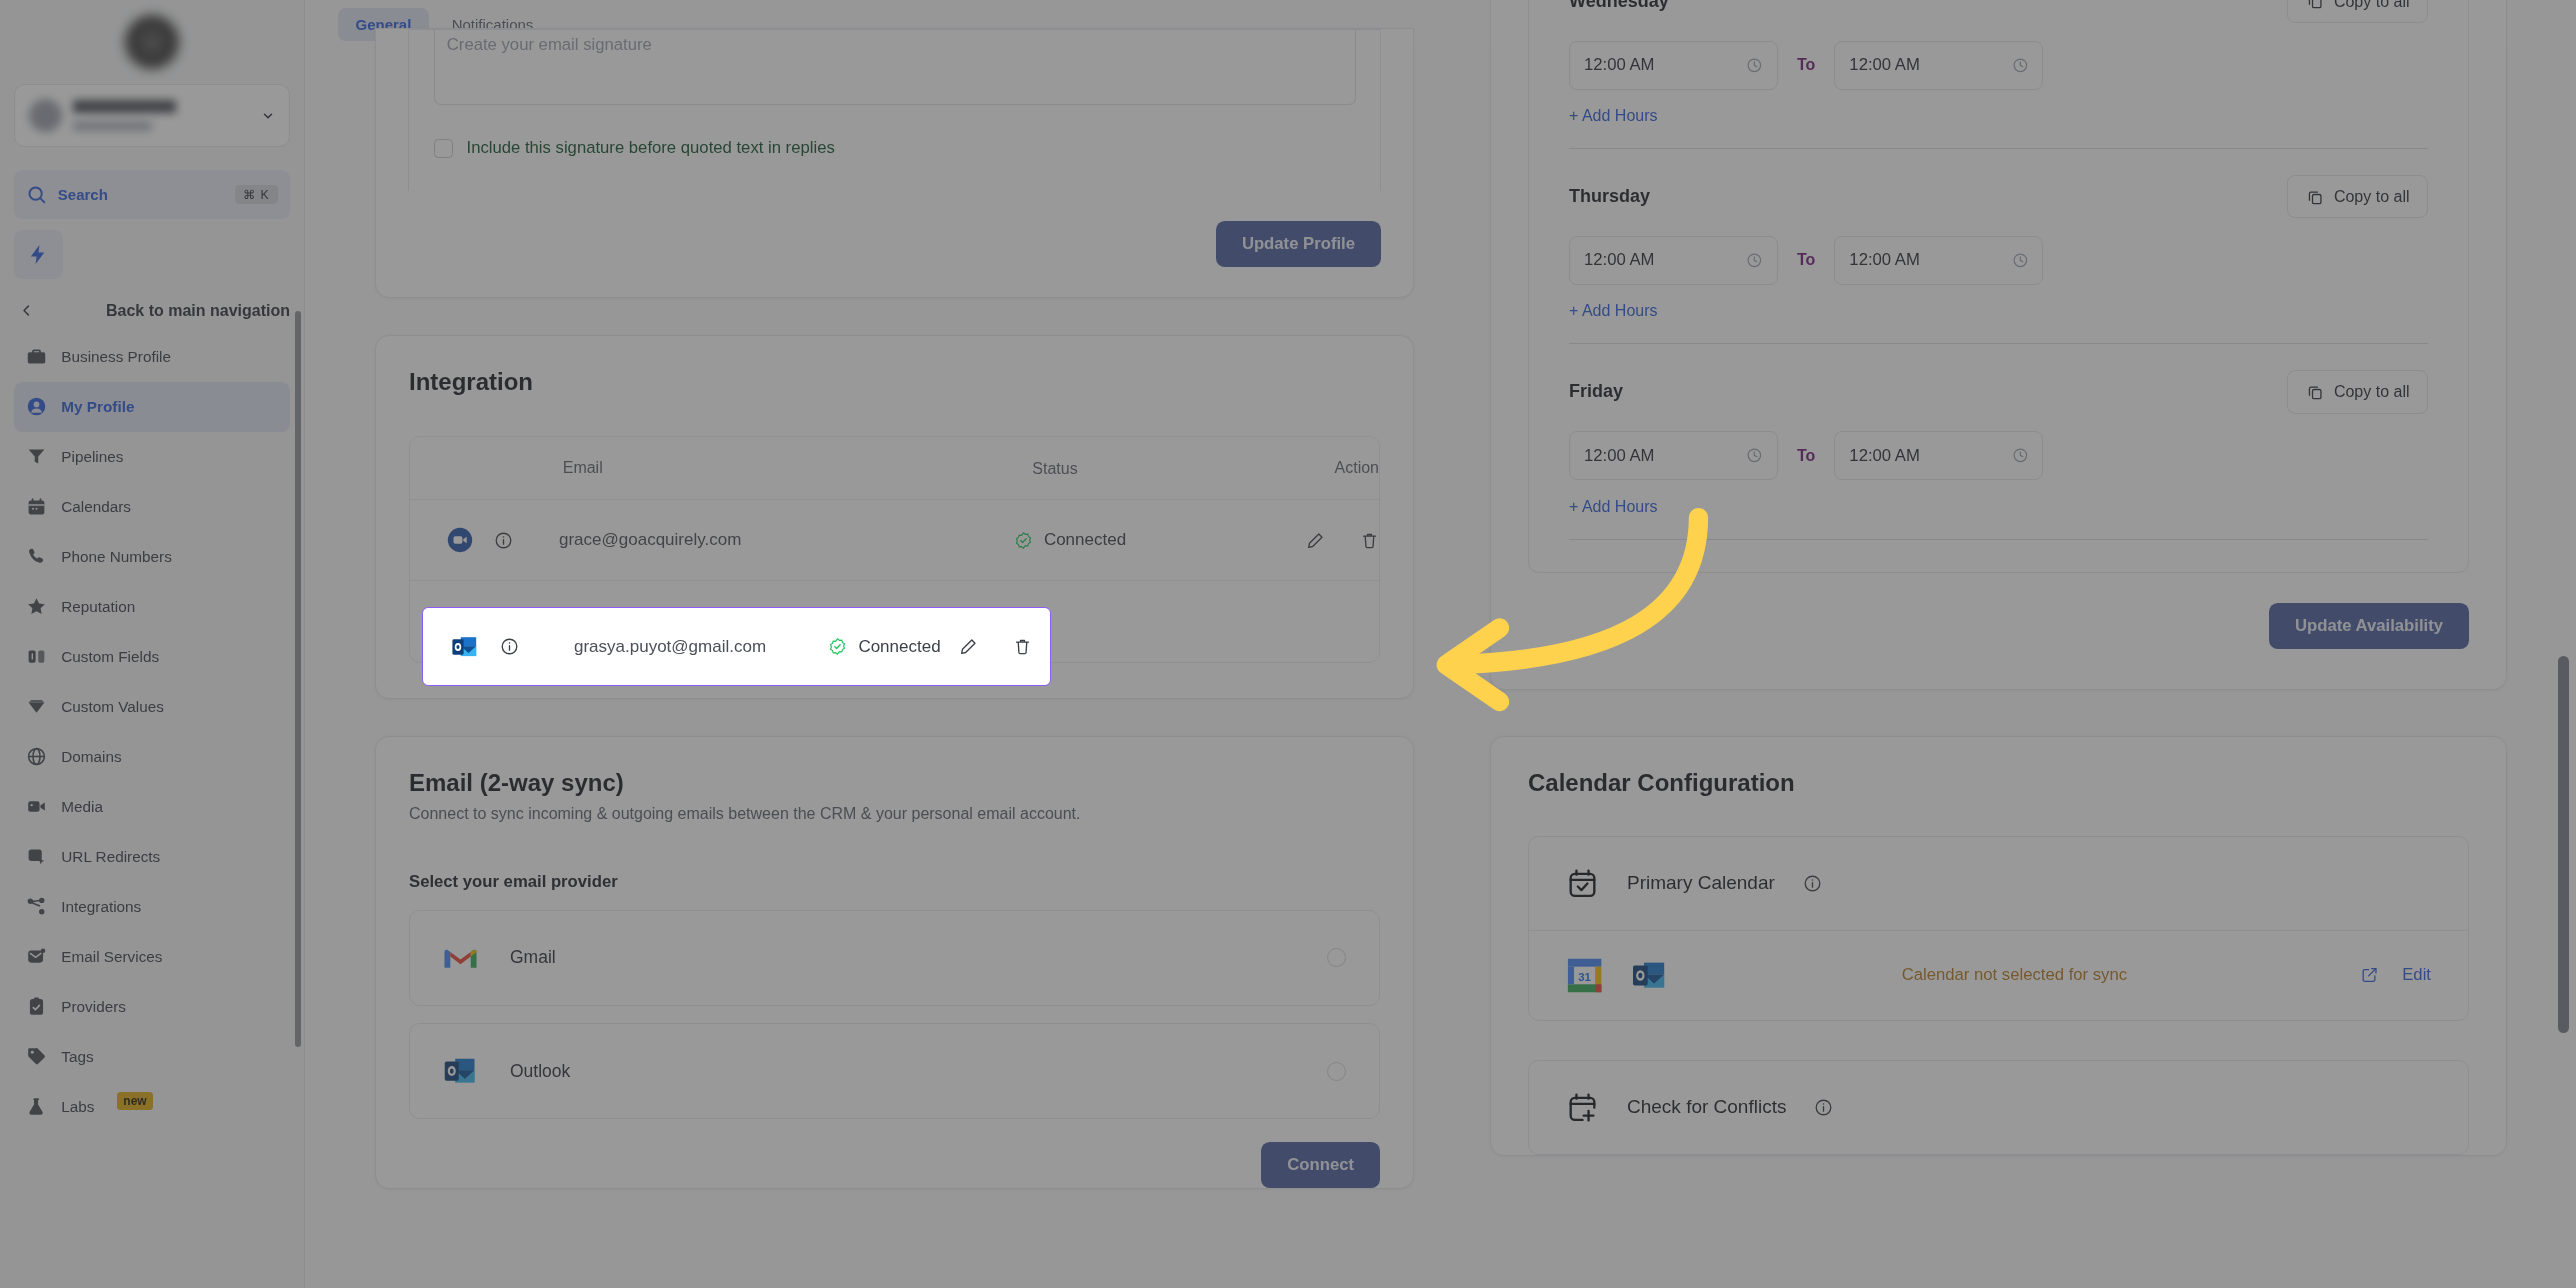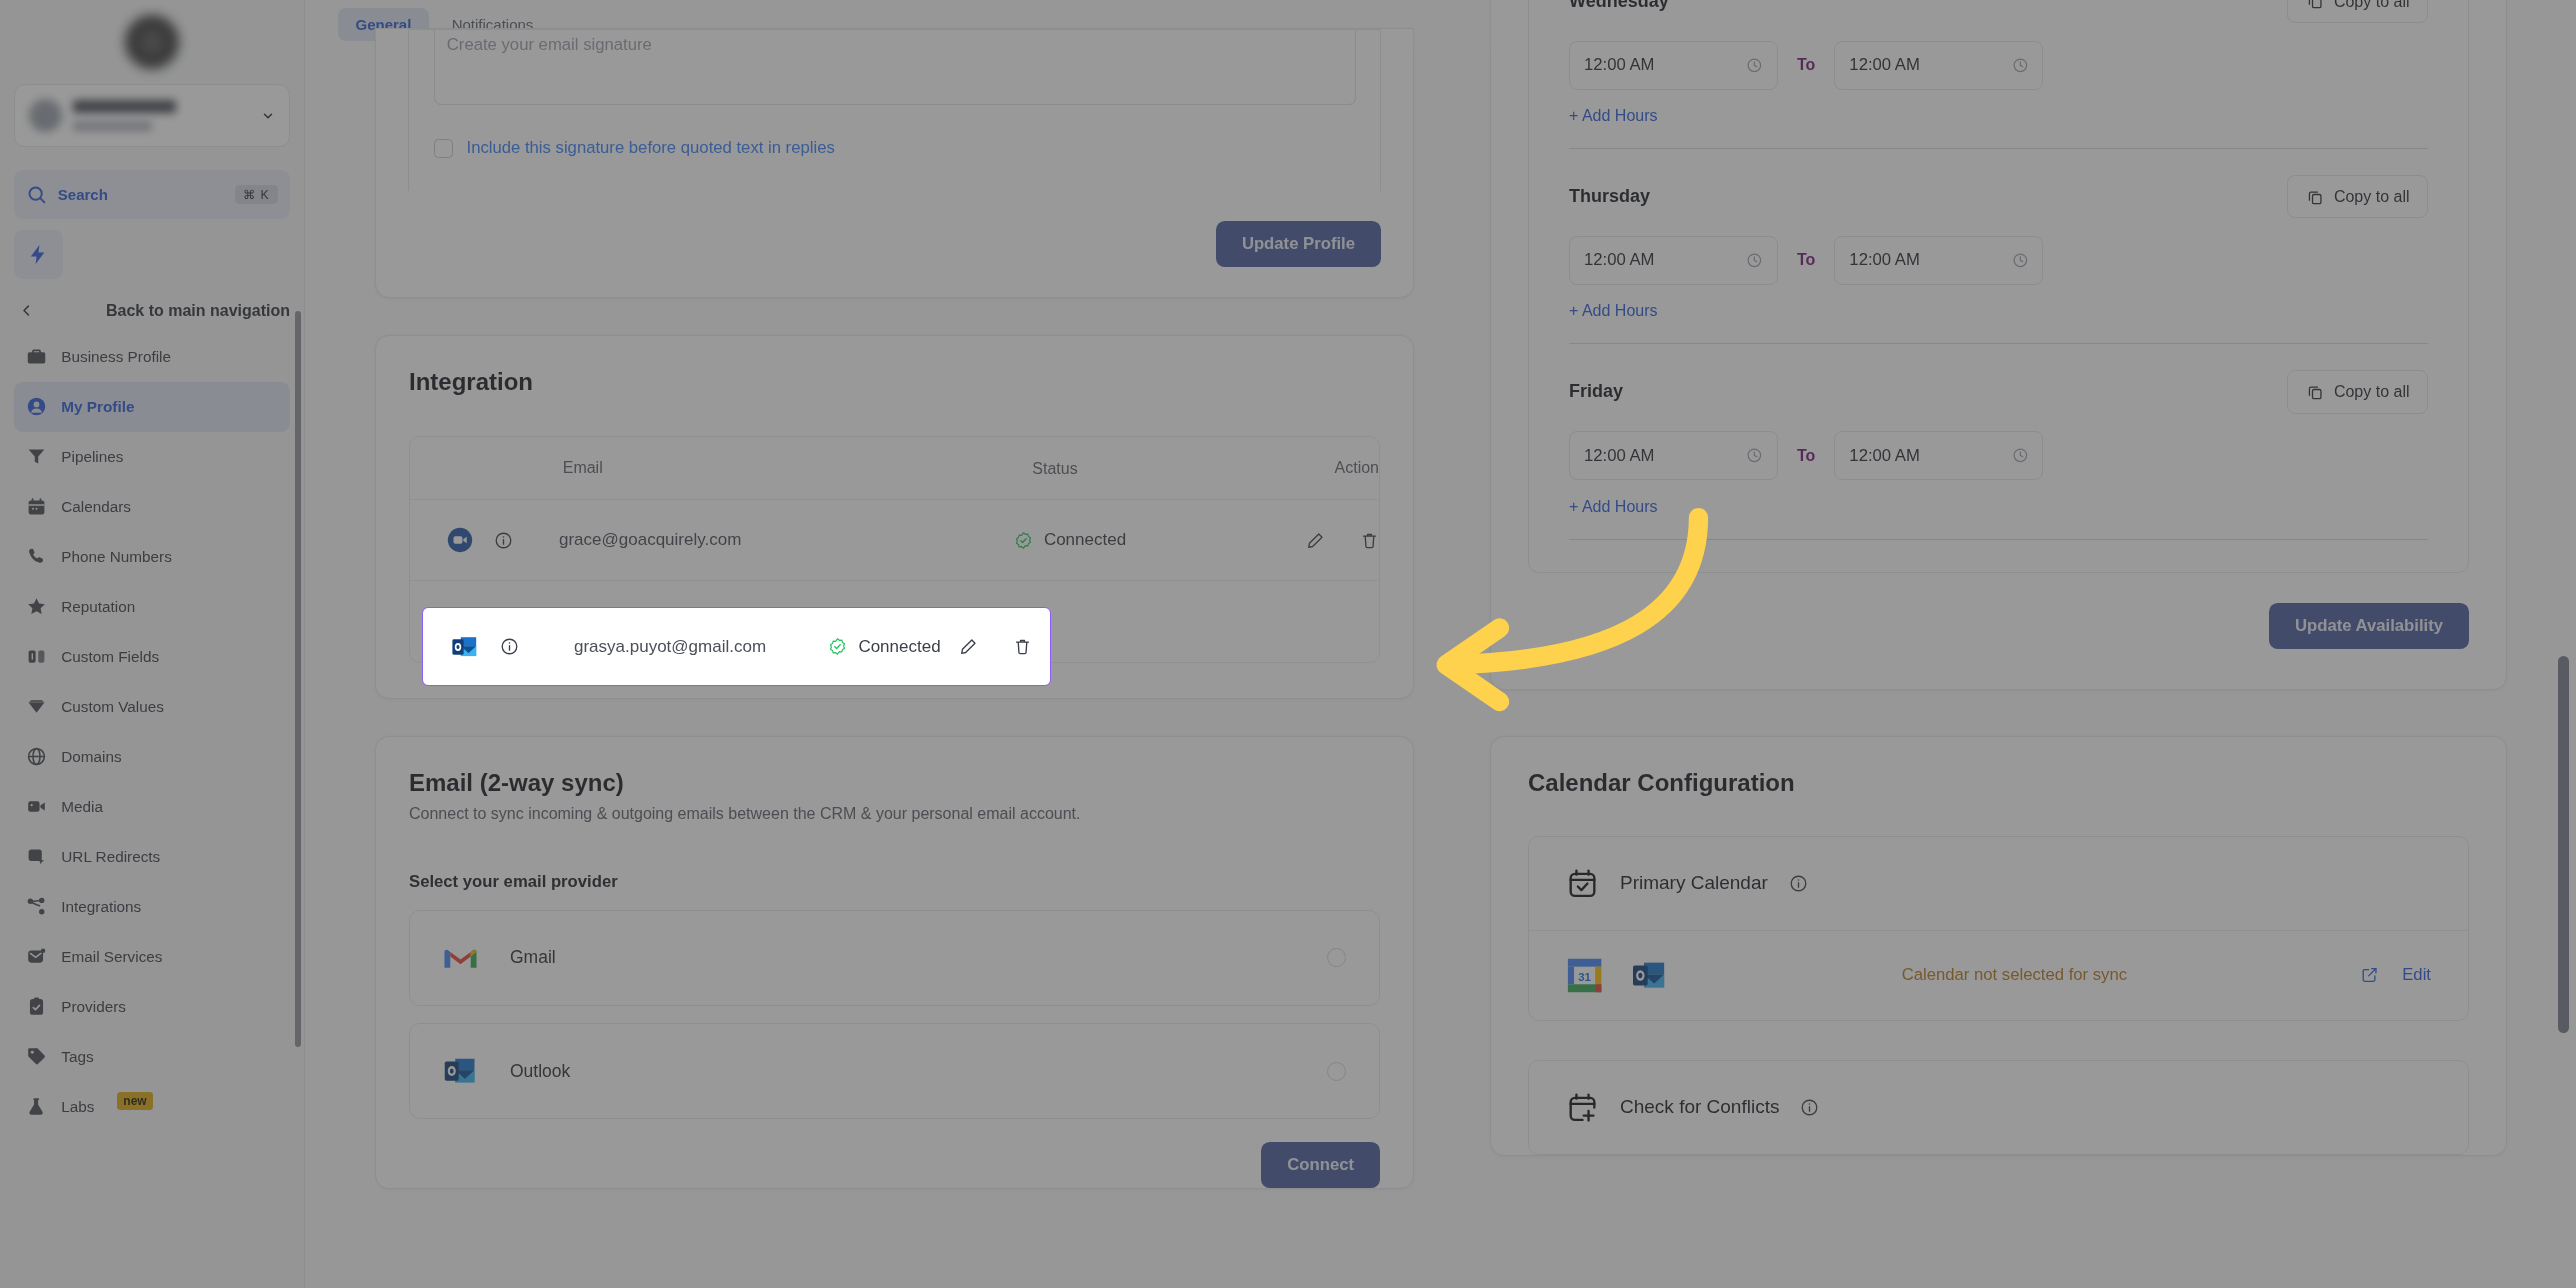--- a/index.html
+++ b/index.html
@@ -99,21 +99,21 @@
 
   
   #sig-card { position: relative; padding: 0 32px 30px; border-radius: 0 0 14px 14px; }
   .sig-inner { border: 0.9px solid #e7e9ee; border-bottom: none; border-radius: 0; padding: 0 24.5px 33px; }
   .sig-textarea {
     border: 0.9px solid #dfe1e7; border-top: none; border-radius: 0 0 7px 7px;
     height: 75px; padding: 5.3px 12.3px; color: #9aa0ab; font-size: 16.7px; position: relative;
   }
   .chk-row { display: flex; align-items: center; gap: 14px; margin-top: 33px; }
   .chk { width: 19px; height: 19px; border: 1.4px solid #c6c9d1; border-radius: 4.4px; background: #fff; }
-  .chk-label { font-size: 16.7px; color: #3b82f6; text-align: center; }
+  .chk-label { font-size: 16.7px; color: #14532d; text-align: center; }
   .btn-primary {
     background: #4a5d9e; color: #eceff7; border: none; border-radius: 8.8px;
     font-size: 16.7px; font-weight: 600; padding: 13px 26px; cursor: pointer;
   }
   .btn-row { display: flex; justify-content: flex-end; margin-top: 30px; }
 
   
   #integration-card { margin-top: 37px; padding: 32px 33px 35px; }
   .int-table { border: 0.9px solid #ebedf1; border-radius: 10.5px; margin-top: 40px; overflow: visible; }
   .int-head, .int-row { display: flex; align-items: center; }
@@ -165,21 +165,21 @@
     display: flex; align-items: center; padding: 0 14px; font-size: 16.7px; color: #2a2d34; background: #fff;
   }
   .time-input span { flex: 1 1 auto; }
   .to-word { font-size: 16px; font-weight: 700; color: #701a75; }
   .add-hours { color: #2b5cd9; font-size: 16px; margin-top: 17.5px; display: inline-block; }
   .day-sep { border-top: 0.9px solid #d9dbe1; margin-top: 23px; }
 
   
   #calcfg-card { margin-top: 46px; padding: 32px 37px 0; }
   .cal-panel { border: 0.9px solid #e7e9ee; border-radius: 10.5px; margin-top: 39px; }
-  .cal-panel-head { display: flex; align-items: center; gap: 21px; padding: 30px 37px; border-bottom: 0.9px solid #ebedf1; text-align: right; }
+  .cal-panel-head { display: flex; align-items: center; gap: 28px; padding: 30px 37px; border-bottom: 0.9px solid #ebedf1; text-align: right; }
   .cal-panel-title { font-size: 19px; color: #1c1f25; }
   .cal-panel-body { display: flex; align-items: center; padding: 26px 37px; gap: 26px; }
   .cal-warn { flex: 1 1 auto; color: #b7791f; font-size: 16.7px; text-align: center; }
   .cal-edit { display: flex; align-items: center; gap: 24px; color: #2b5cd9; font-size: 16.7px; cursor: pointer; }
 
   
   #arrow { position: absolute; left: 1355px; top: 507px; width: 368px; height: 263px; z-index: 530; pointer-events: none; }
 
   
   #page-scroll {

